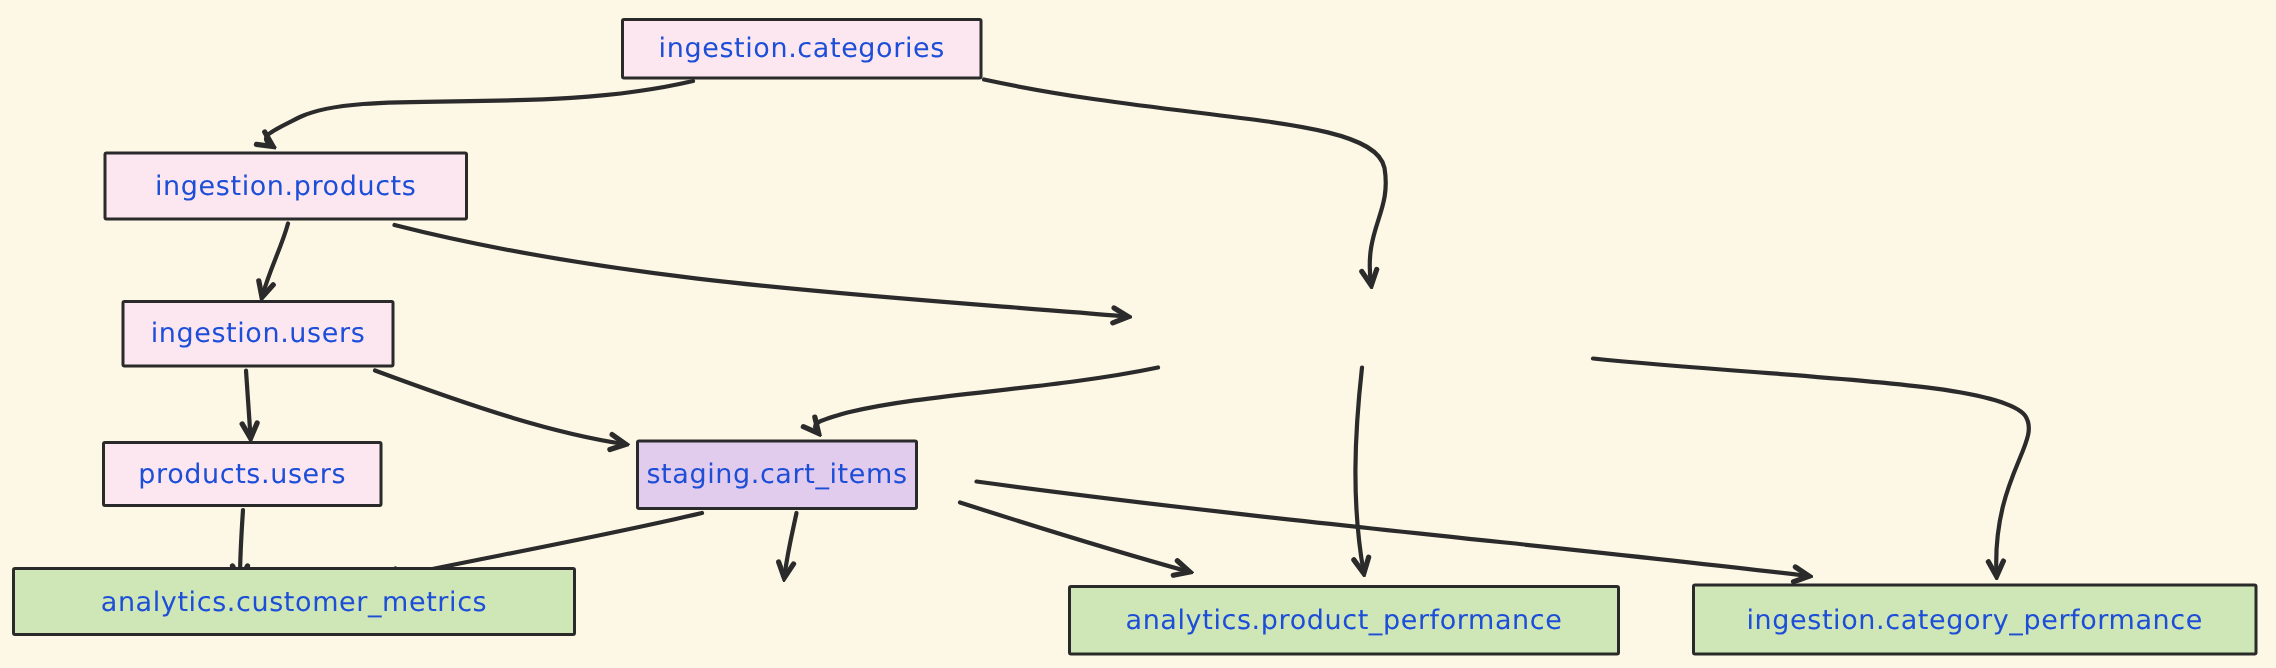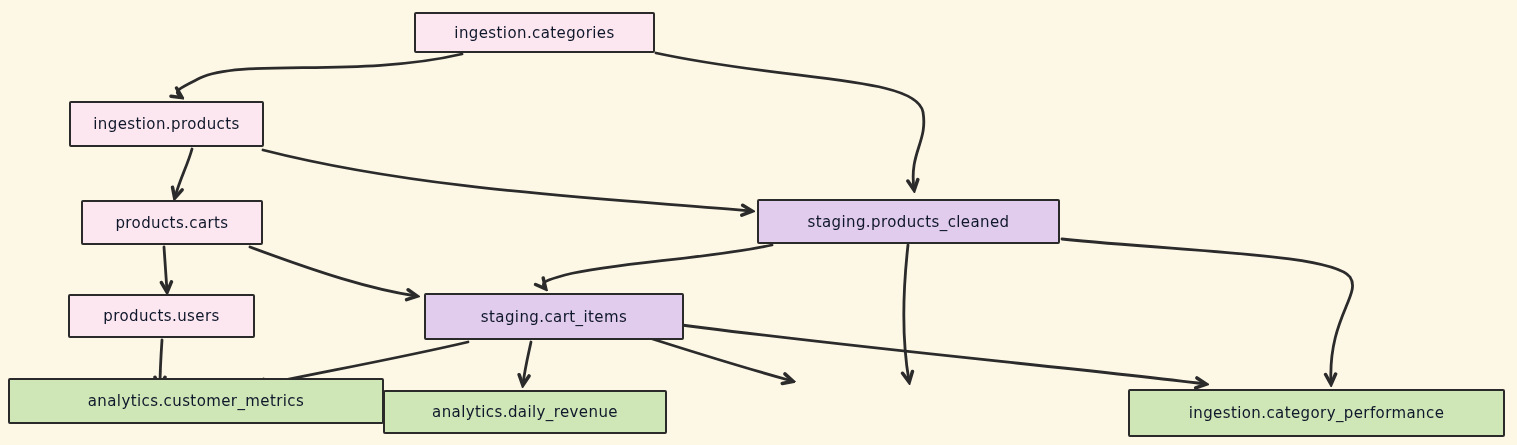--- a/index.html
+++ b/index.html
@@ -28,23 +28,23 @@
     stroke-linecap: round;
   }
   .node {
     position: absolute;
     box-sizing: border-box;
     border: 2.5px solid #2a2a2a;
     border-radius: 2px;
     display: flex;
     align-items: center;
     justify-content: center;
-    font-size: 15px;
+    font-size: 18px;
     letter-spacing: 0.4px;
-    color: #0f172a;
+    color: #1d4ed8;
     white-space: nowrap;
     cursor: pointer;
   }
   .node.ingestion { background: #fce7f1; }
   .node.staging   { background: #e2ccee; }
   .node.analytics { background: #cfe6b7; }
 </style>
 </head>
 <body>
 
@@ -67,30 +67,29 @@
     <path d="M 1062 239 C 1190 252 1332 254 1350 277 C 1362 294 1328 318 1331 383" marker-end="url(#ah)"></path>
     <path d="M 468 342 C 400 358 322 372 256 386" marker-end="url(#ah)"></path>
     <path d="M 531 342 C 528 356 525 368 523 384" marker-end="url(#ah)"></path>
     <path d="M 640 335 C 690 351 745 368 792 381" marker-end="url(#ah)"></path>
     <path d="M 651 321 C 850 348 1060 366 1205 384" marker-end="url(#ah)"></path>
     <path d="M 162 340 C 161 355 160 370 160 386" marker-end="url(#ah)"></path>
   </svg>
 
   <div class="node ingestion" style="left:414px; top:12px;  width:241px; height:41px;">ingestion.categories</div>
 
-  <div class="node ingestion" style="left:69px;  top:101px; width:195px; height:46px;">ingestion.products</div>
+  <div class="node ingestion" style="left:69px;  top:101px; width:243px; height:46px;">ingestion.products</div>
 
-  <div class="node ingestion" style="left:81px;  top:200px; width:182px; height:45px;">products.carts</div>
+  <div class="node ingestion" style="left:81px;  top:200px; width:182px; height:45px;">ingestion.users</div>
 
   <div class="node ingestion" style="left:68px;  top:294px; width:187px; height:44px;">products.users</div>
 
-  <div class="node staging" style="left:757px; top:199px; width:303px; height:45px;">staging.products_cleaned</div>
 
-  <div class="node staging" style="left:424px; top:293px; width:260px; height:47px;">staging.cart_items</div>
+  <div class="node staging" style="left:424px; top:293px; width:188px; height:47px;">staging.cart_items</div>
 
   <div class="node analytics" style="left:8px;   top:378px; width:376px; height:46px;">analytics.customer_metrics</div>
 
-  <div class="node analytics" style="left:383px; top:390px; width:284px; height:44px;">analytics.daily_revenue</div>
 
+  <div class="node analytics" style="left:712px; top:390px; width:368px; height:47px;">analytics.product_performance</div>
 
   <div class="node analytics" style="left:1128px; top:389px; width:377px; height:48px;">ingestion.category_performance</div>
 
 </div>
 
 </body></html>

